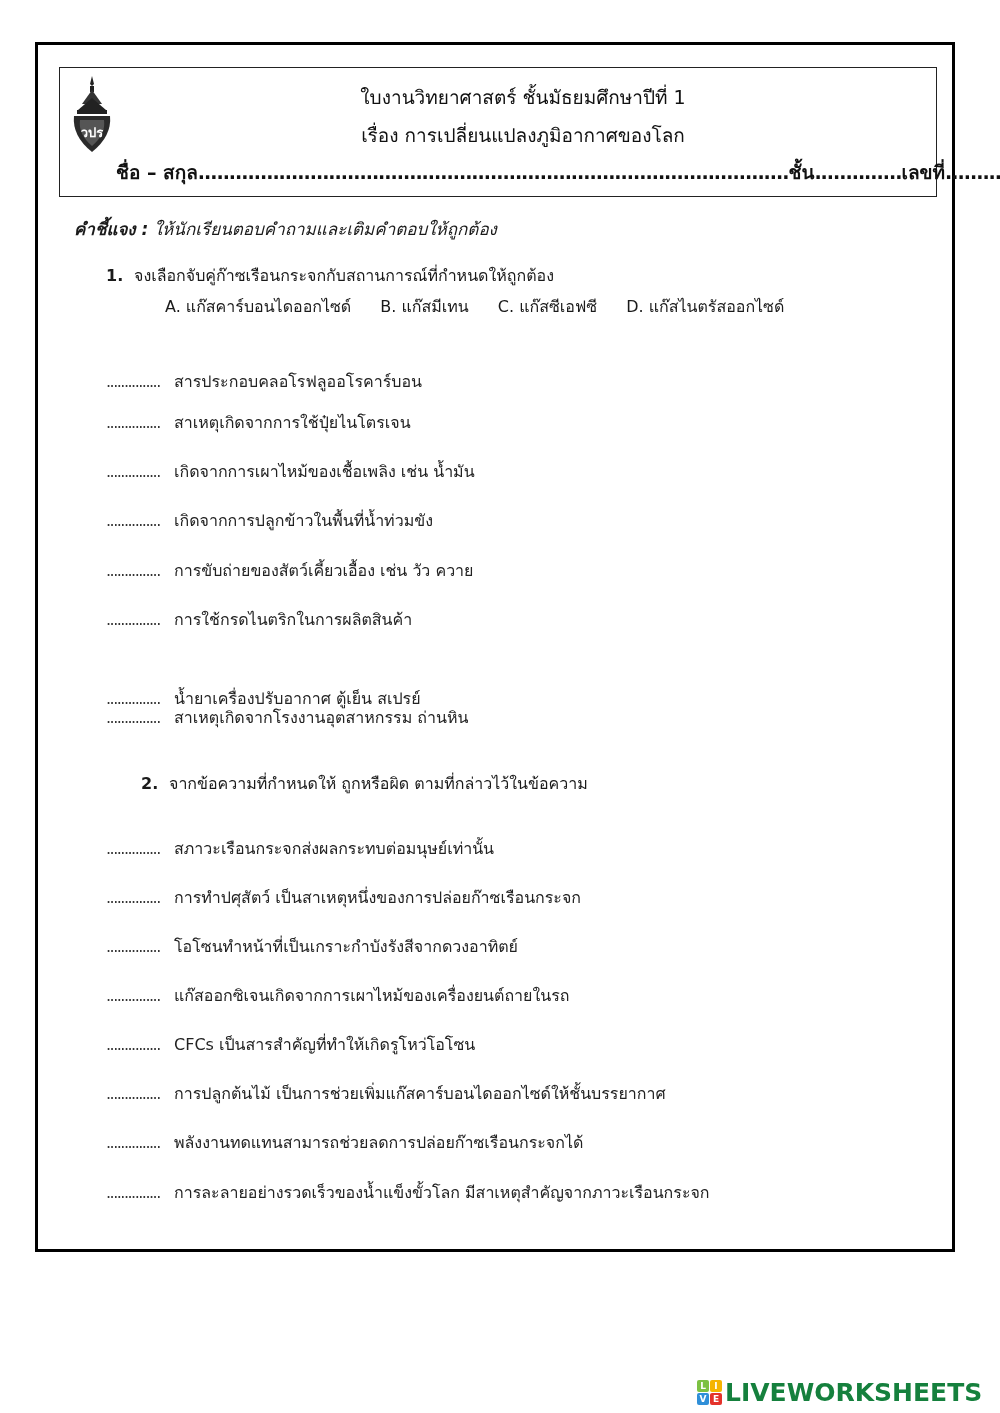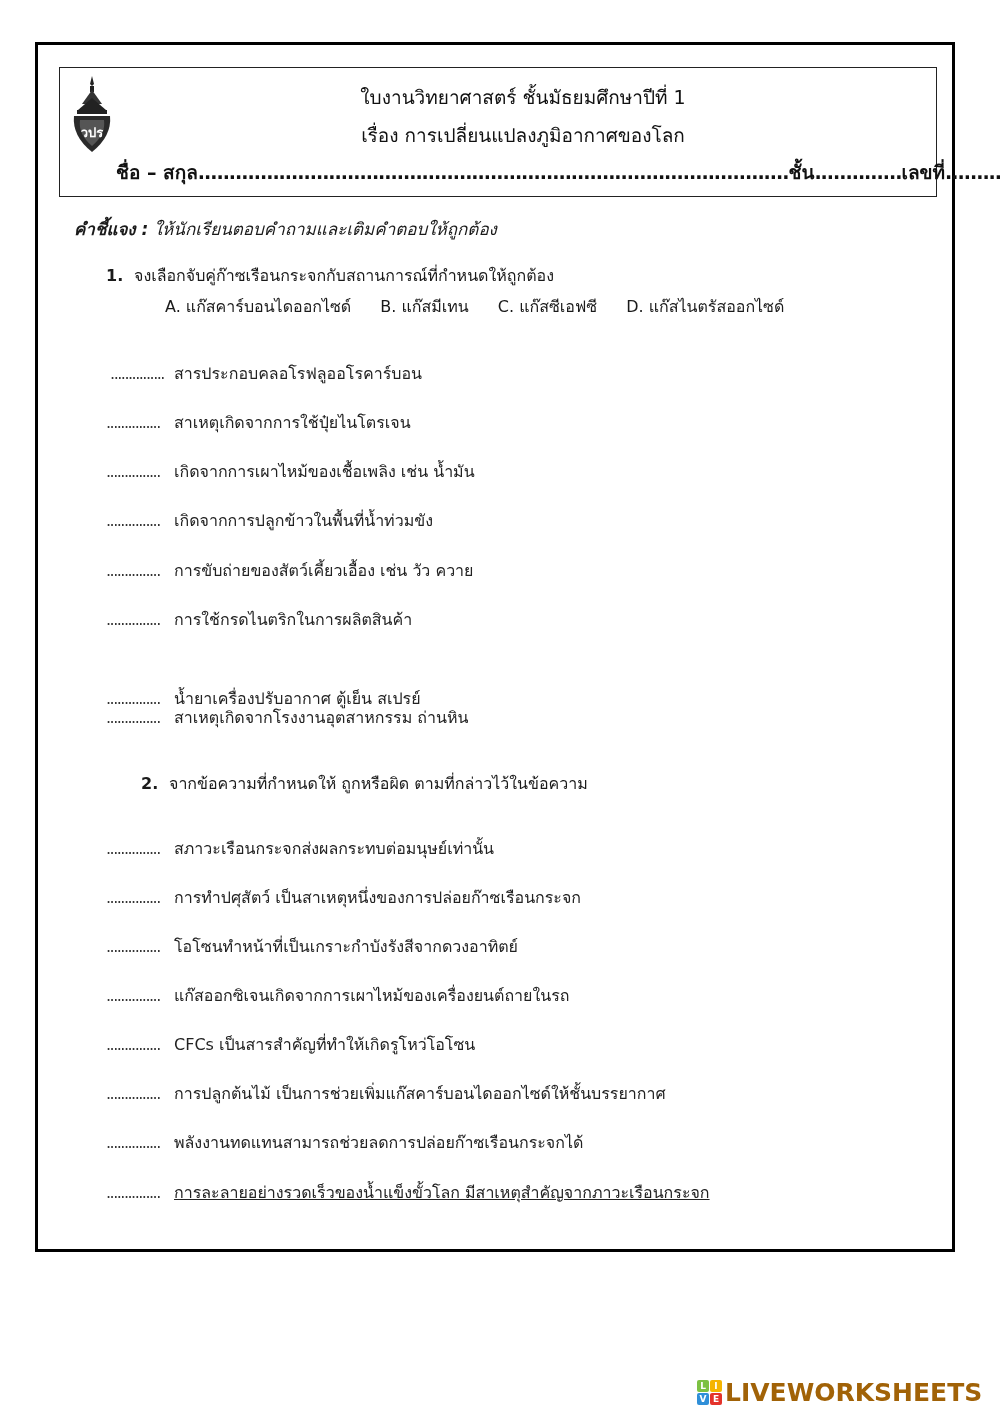--- a/index.html
+++ b/index.html
@@ -128,21 +128,21 @@
       align-items: center;
       justify-content: center;
       border-radius: 2px;
       font-family: "DejaVu Sans", sans-serif;
     }
     .brand-text {
       font-family: "DejaVu Sans", sans-serif;
       font-weight: bold;
       font-size: 25px;
       letter-spacing: 0px;
-      color: #a16207;
+      color: #15803d;
       line-height: 1;
     }
   </style>
 </head>
 <body>
 
 <div class="page-frame"></div>
 
 <div class="header-box">
   <svg class="logo" viewBox="0 0 48 82">
@@ -170,41 +170,41 @@
   <span class="num">1.</span><span>จงเลือกจับคู่ก๊าซเรือนกระจกกับสถานการณ์ที่กำหนดให้ถูกต้อง</span>
 </div>
 
 <div class="choices">
   <span>A. แก๊สคาร์บอนไดออกไซด์</span>
   <span>B. แก๊สมีเทน</span>
   <span>C. แก๊สซีเอฟซี</span>
   <span>D. แก๊สไนตรัสออกไซด์</span>
 </div>
 
-<div class="item" style="top:361px;text-align:center;"><span class="blank">...............</span><span>สารประกอบคลอโรฟลูออโรคาร์บอน</span></div>
+<div class="item" style="top:369px;"><span class="blank">...............</span><span>สารประกอบคลอโรฟลูออโรคาร์บอน</span></div>
 <div class="item" style="top:410px;"><span class="blank">...............</span><span>สาเหตุเกิดจากการใช้ปุ๋ยไนโตรเจน</span></div>
 <div class="item" style="top:459px;"><span class="blank">...............</span><span>เกิดจากการเผาไหม้ของเชื้อเพลิง เช่น น้ำมัน</span></div>
 <div class="item" style="top:508px;"><span class="blank">...............</span><span>เกิดจากการปลูกข้าวในพื้นที่น้ำท่วมขัง</span></div>
 <div class="item" style="top:558px;"><span class="blank">...............</span><span>การขับถ่ายของสัตว์เคี้ยวเอื้อง เช่น วัว ควาย</span></div>
 <div class="item" style="top:607px;"><span class="blank">...............</span><span>การใช้กรดไนตริกในการผลิตสินค้า</span></div>
 <div class="item" style="top:656px;margin-top:30px;"><span class="blank">...............</span><span>น้ำยาเครื่องปรับอากาศ ตู้เย็น สเปรย์</span></div>
 <div class="item" style="top:705px;"><span class="blank">...............</span><span>สาเหตุเกิดจากโรงงานอุตสาหกรรม ถ่านหิน</span></div>
 
 <div class="question" style="top:771px;margin-left:35px;">
   <span class="num">2.</span><span>จากข้อความที่กำหนดให้ ถูกหรือผิด ตามที่กล่าวไว้ในข้อความ</span>
 </div>
 
 <div class="item" style="top:836px;"><span class="blank">...............</span><span>สภาวะเรือนกระจกส่งผลกระทบต่อมนุษย์เท่านั้น</span></div>
 <div class="item" style="top:885px;"><span class="blank">...............</span><span>การทำปศุสัตว์ เป็นสาเหตุหนึ่งของการปล่อยก๊าซเรือนกระจก</span></div>
 <div class="item" style="top:934px;"><span class="blank">...............</span><span>โอโซนทำหน้าที่เป็นเกราะกำบังรังสีจากดวงอาทิตย์</span></div>
 <div class="item" style="top:983px;"><span class="blank">...............</span><span>แก๊สออกซิเจนเกิดจากการเผาไหม้ของเครื่องยนต์ถายในรถ</span></div>
 <div class="item" style="top:1032px;"><span class="blank">...............</span><span>CFCs เป็นสารสำคัญที่ทำให้เกิดรูโหว่โอโซน</span></div>
 <div class="item" style="top:1081px;"><span class="blank">...............</span><span>การปลูกต้นไม้ เป็นการช่วยเพิ่มแก๊สคาร์บอนไดออกไซด์ให้ชั้นบรรยากาศ</span></div>
 <div class="item" style="top:1130px;"><span class="blank">...............</span><span>พลังงานทดแทนสามารถช่วยลดการปล่อยก๊าซเรือนกระจกได้</span></div>
-<div class="item" style="top:1180px;text-decoration:underline;"><span class="blank">...............</span><span>การละลายอย่างรวดเร็วของน้ำแข็งขั้วโลก มีสาเหตุสำคัญจากภาวะเรือนกระจก</span></div>
+<div class="item" style="top:1180px;"><span class="blank">...............</span><span>การละลายอย่างรวดเร็วของน้ำแข็งขั้วโลก มีสาเหตุสำคัญจากภาวะเรือนกระจก</span></div>
 
 <div class="brand">
   <div class="brand-cubes">
     <span class="cube" style="background:#7cc142">L</span>
     <span class="cube" style="background:#f5b400">I</span>
     <span class="cube" style="background:#2f8fd8">V</span>
     <span class="cube" style="background:#e4322b">E</span>
   </div>
   <span class="brand-text">LIVEWORKSHEETS</span>
 </div>

